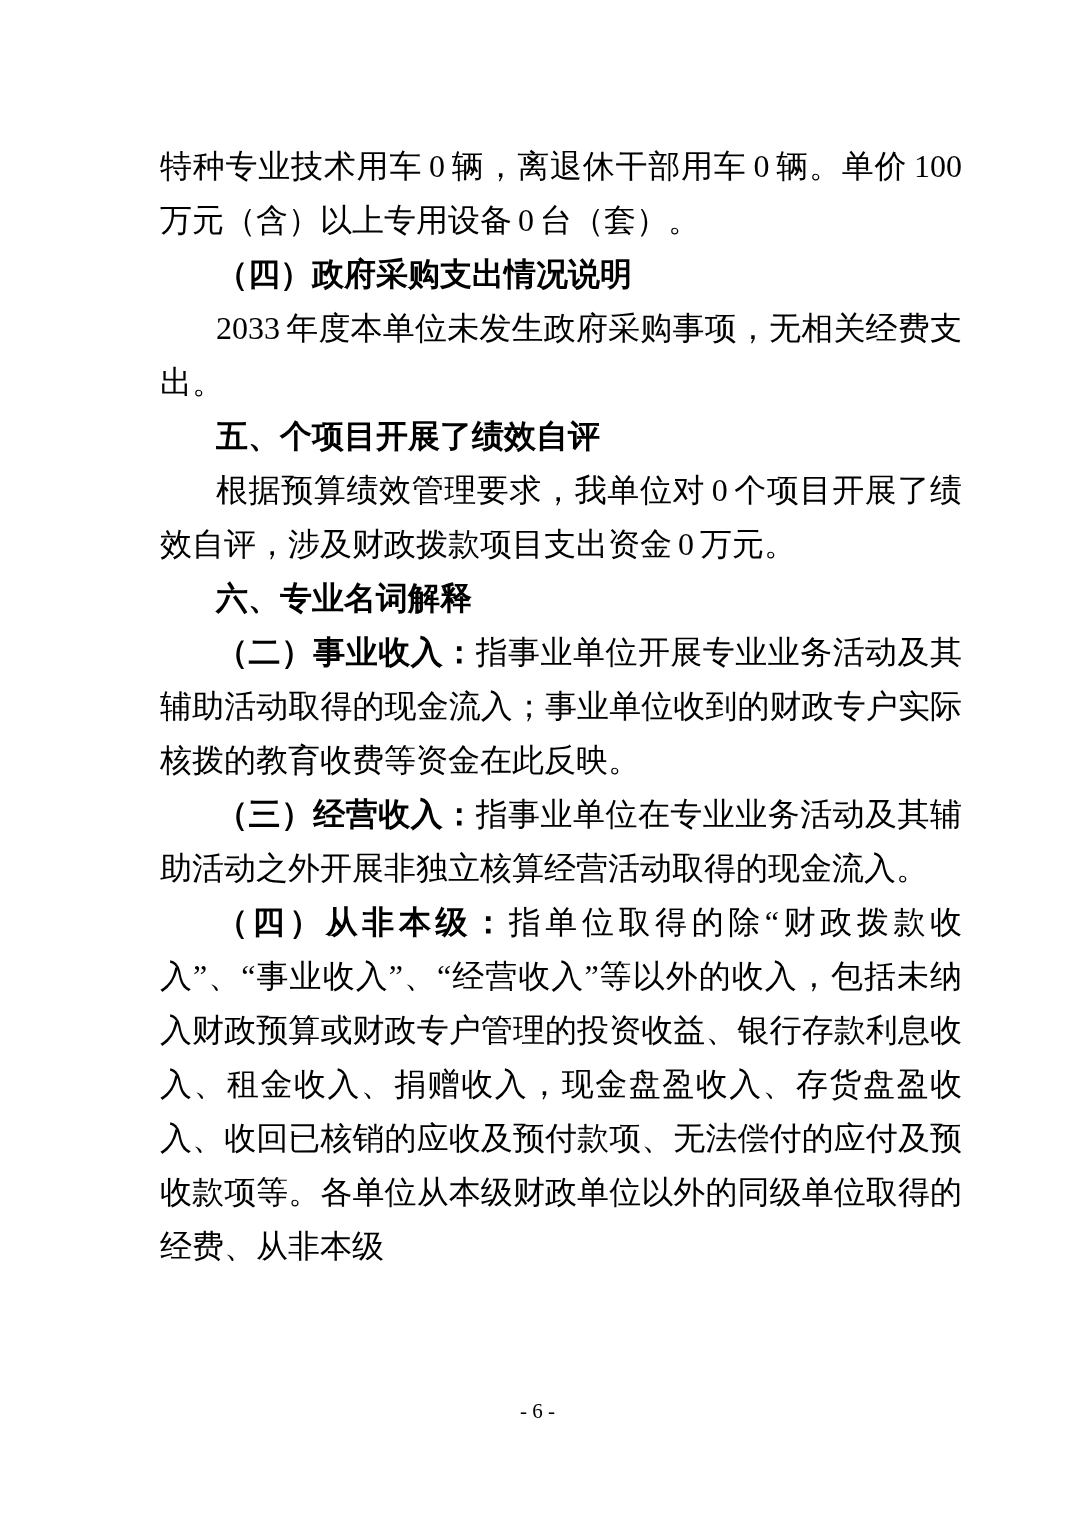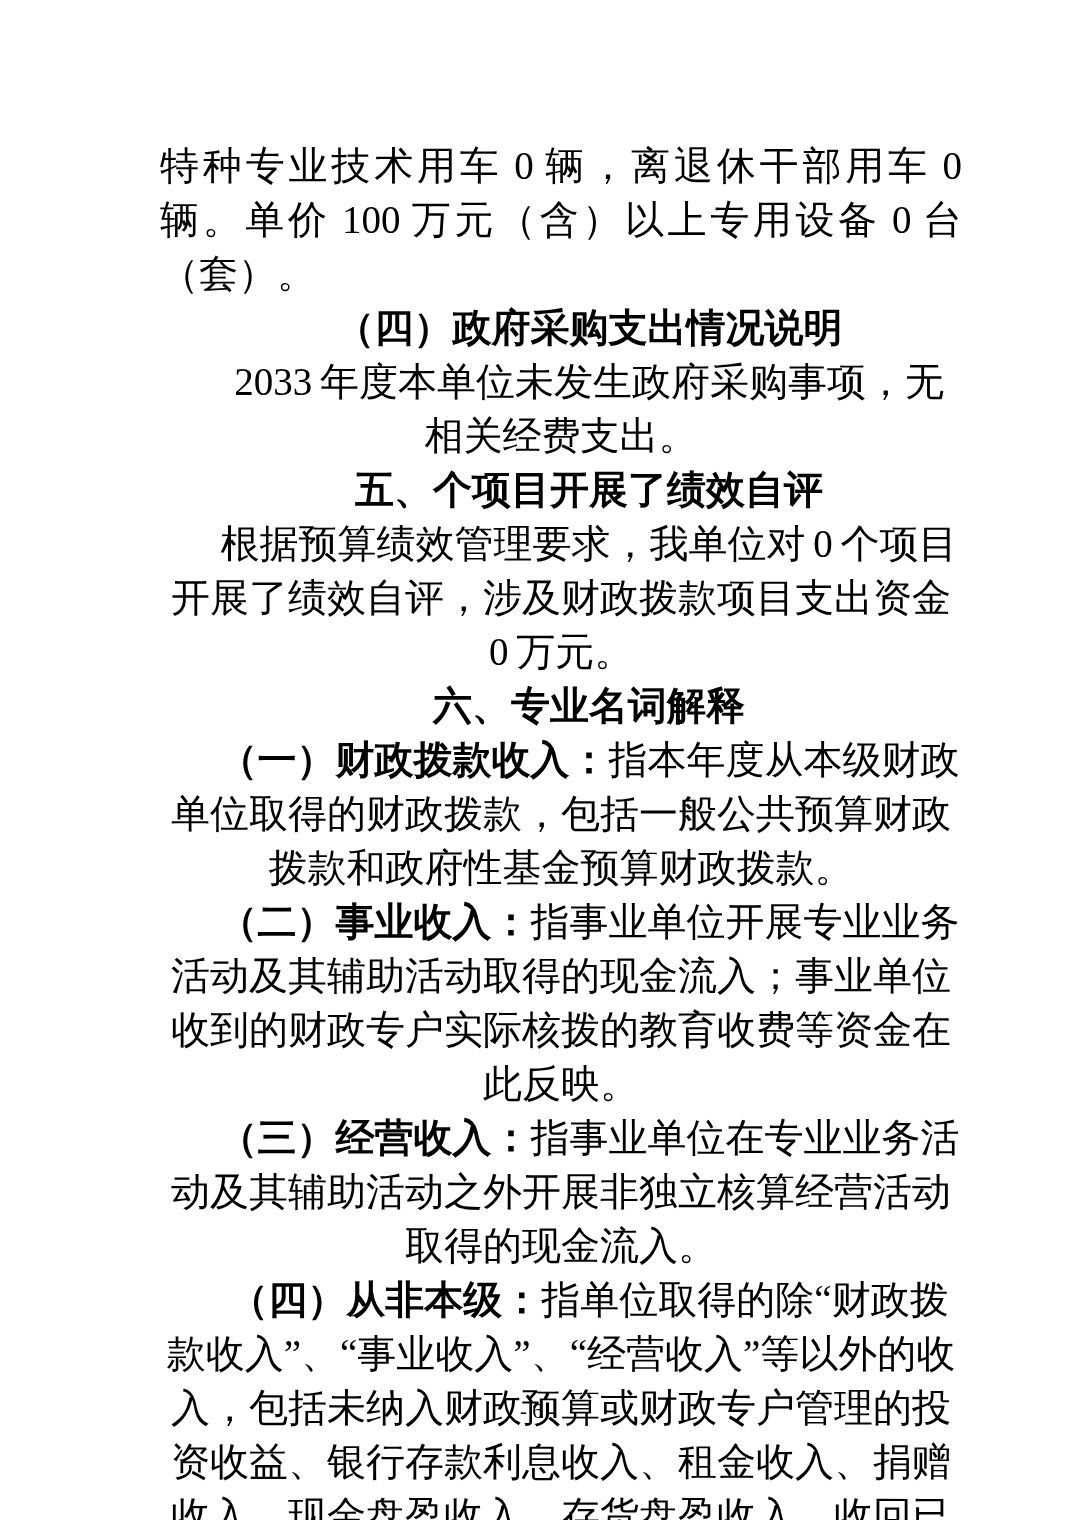--- a/index.html
+++ b/index.html
@@ -18,29 +18,28 @@
   .text-block {
     position: absolute;
     left: 160px;
     top: 139px;
     width: 802px;
   }
   p.para {
     margin: 0;
     padding: 0;
     font-family: "Liberation Serif", "DejaVu Serif", serif;
-    font-size: 39px;
+    font-size: 32px;
     line-height: 54px;
     color: #000000;
     text-align: justify;
     word-spacing: -2px;
   }
   p.para.indent {
     text-indent: 56px;
-    text-align: center;
   }
   p.para.no-indent {
     text-indent: 0;
   }
   .hei {
     font-family: "Liberation Sans", "DejaVu Sans", sans-serif;
     font-weight: 700;
   }
   p.heading {
     text-align: left;
@@ -68,23 +67,20 @@
     <p class="para indent heading hei">（四）政府采购支出情况说明</p>
 
     <p class="para indent">2033 年度本单位未发生政府采购事项，无相关经费支出。</p>
 
     <p class="para indent heading hei">五、个项目开展了绩效自评</p>
 
     <p class="para indent">根据预算绩效管理要求，我单位对 0 个项目开展了绩效自评，涉及财政拨款项目支出资金 0 万元。</p>
 
     <p class="para indent heading hei">六、专业名词解释</p>
 
-    <p class="para indent">
-      <span class="hei">（一）财政拨款收入：</span><span>指本年度从本级财政单位取得的财政拨款，包括一般公共预算财政拨款和政府性基金预算财政拨款。</span>
-    </p>
 
     <p class="para indent">
       <span class="hei">（二）事业收入：</span><span>指事业单位开展专业业务活动及其辅助活动取得的现金流入；事业单位收到的财政专户实际核拨的教育收费等资金在此反映。</span>
     </p>
 
     <p class="para indent">
       <span class="hei">（三）经营收入：</span><span>指事业单位在专业业务活动及其辅助活动之外开展非独立核算经营活动取得的现金流入。</span>
     </p>
 
     <p class="para indent">

